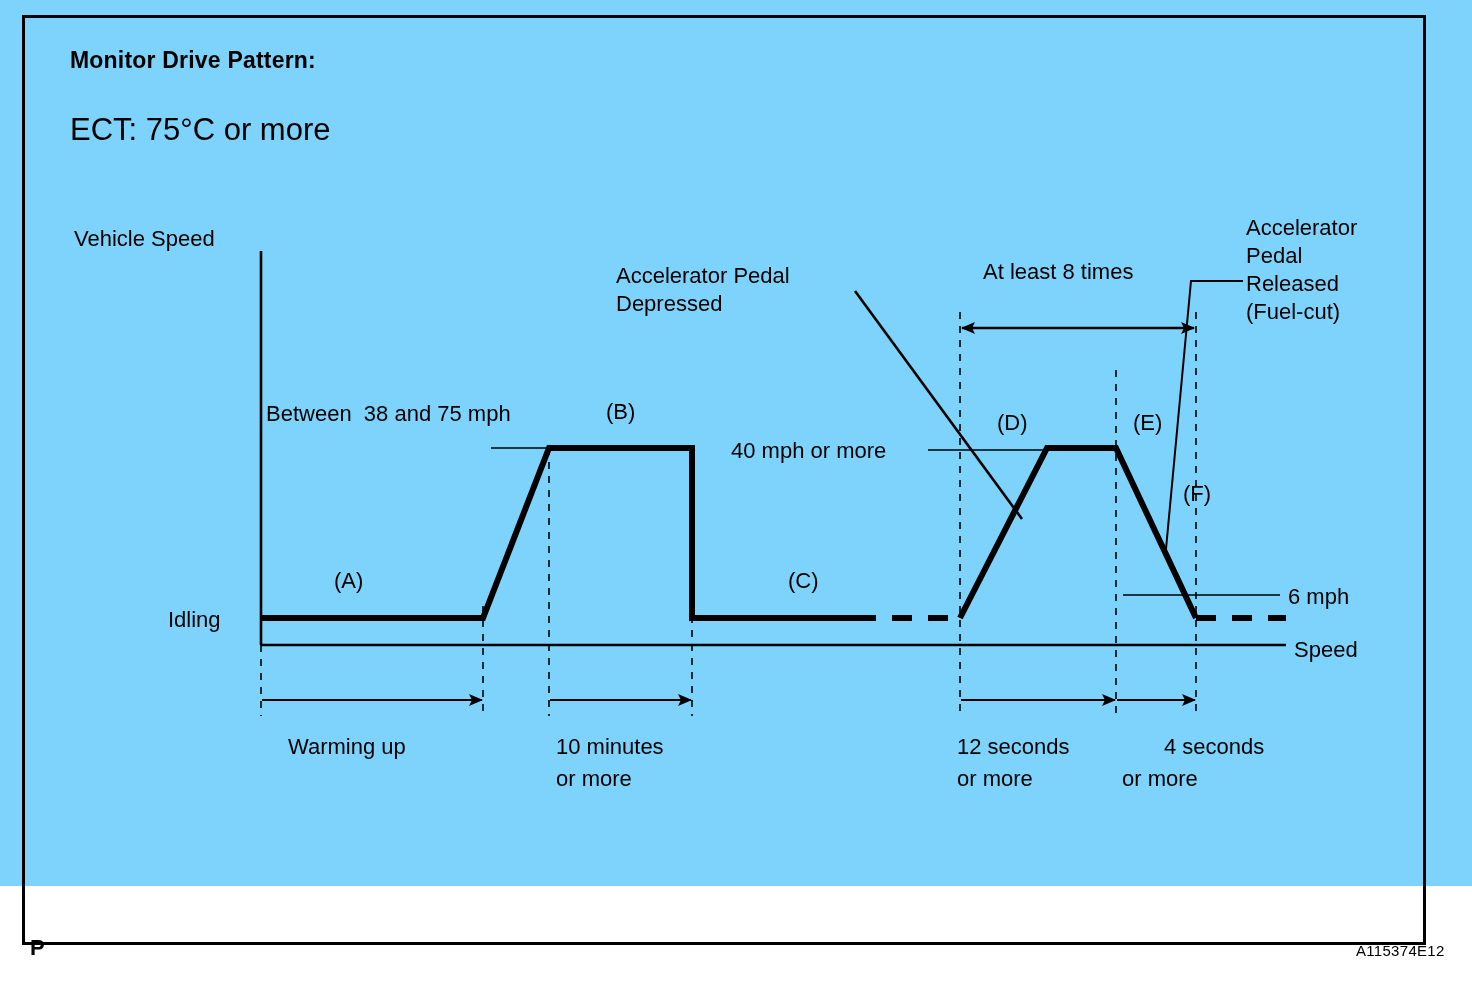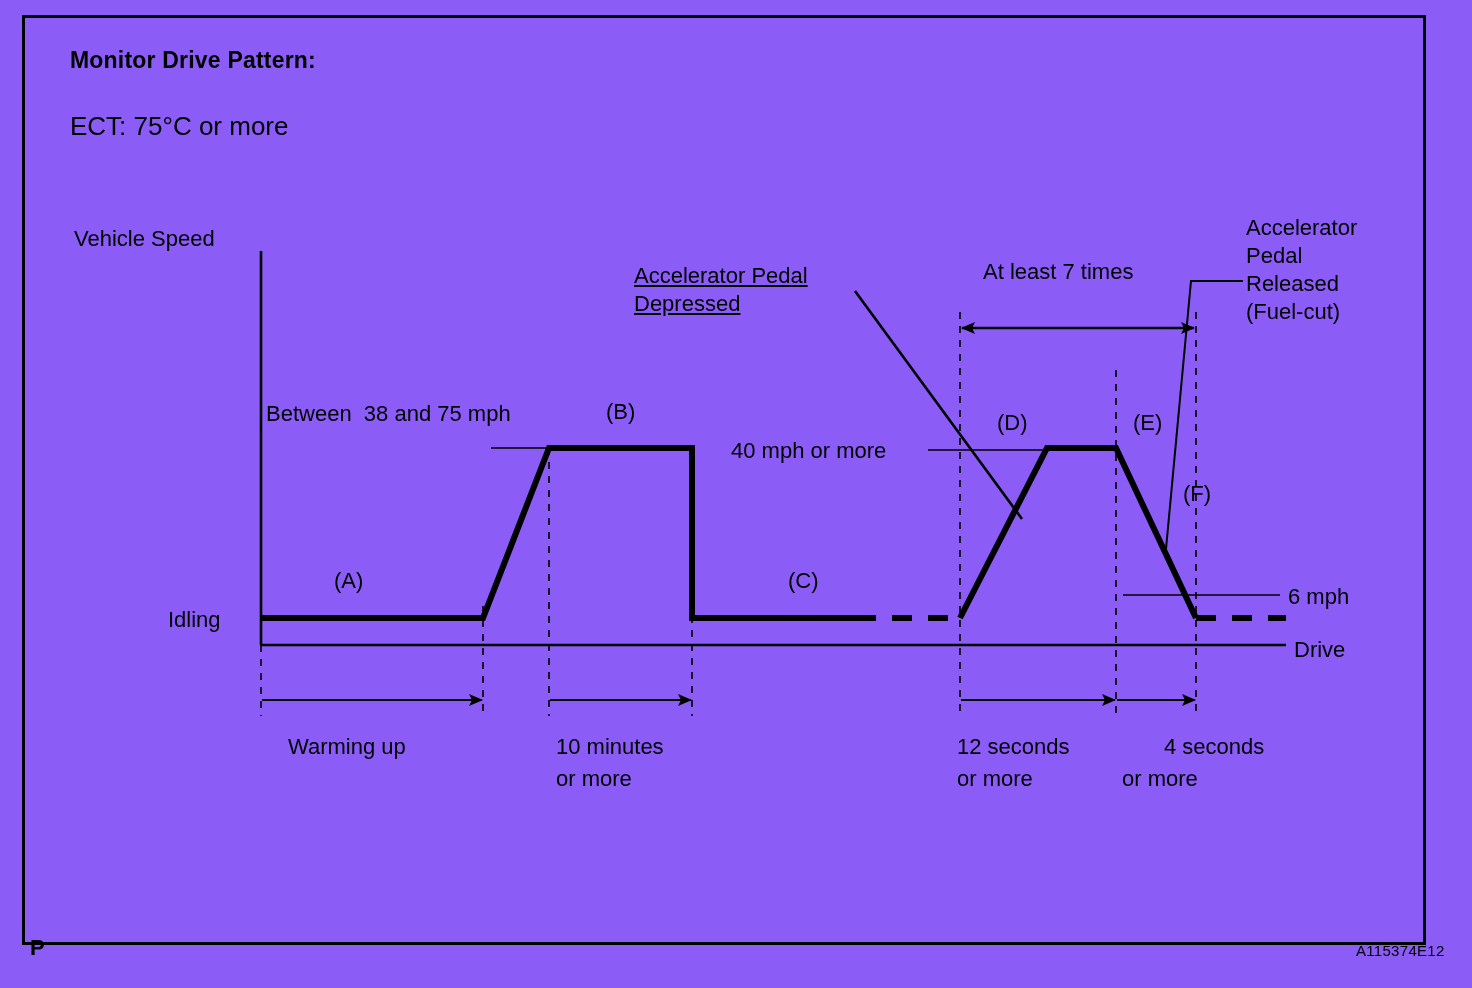--- a/index.html
+++ b/index.html
@@ -10,22 +10,22 @@
   body {
     width: 1472px;
     height: 988px;
     font-family: "Liberation Sans", sans-serif;
     color: #000000;
     overflow: hidden;
   }
   #page {
     position: relative;
     width: 1472px;
-    height: 988px;
-    background: #8b5cf6;
+    height: 886px;
+    background: #7dd3fc;
   }
   .frame {
     position: absolute;
     left: 22px;
     top: 15px;
     width: 1404px;
     height: 930px;
     border: 3px solid #000000;
     box-sizing: border-box;
   }
@@ -33,21 +33,21 @@
     position: absolute;
     white-space: pre;
     line-height: 1.28;
   }
   .title {
     font-size: 23px;
     font-weight: bold;
     letter-spacing: 0.2px;
   }
   .sub {
-    font-size: 26px;
+    font-size: 31px;
   }
   .lbl {
     font-size: 22px;
   }
   .code {
     font-size: 15px;
     font-weight: normal;
     letter-spacing: 0.3px;
   }
   .pmark {
@@ -71,28 +71,28 @@
   <div class="frame"></div>
 
   <div class="txt title" style="left:70px; top:46px;">Monitor Drive Pattern:</div>
 
   <div class="txt sub" style="left:70px; top:110px;">ECT: 75°C or more</div>
 
   <div class="txt lbl" style="left:74px; top:225px;">Vehicle Speed</div>
 
   <div class="txt lbl" style="left:168px; top:606px;">Idling</div>
 
-  <div class="txt lbl" style="left:1294px; top:636px;">Drive</div>
+  <div class="txt lbl" style="left:1294px; top:636px;">Speed</div>
 
   <div class="txt lbl" style="left:266px; top:400px;">Between  38 and 75 mph</div>
 
-  <div class="txt lbl" style="left:634px; top:262px;text-decoration:underline;">Accelerator Pedal
+  <div class="txt lbl" style="left:616px; top:262px;">Accelerator Pedal
 Depressed</div>
 
-  <div class="txt lbl" style="left:983px; top:258px;">At least 7 times</div>
+  <div class="txt lbl" style="left:983px; top:258px;">At least 8 times</div>
 
   <div class="txt lbl" style="left:1246px; top:214px;">Accelerator
 Pedal
 Released
 (Fuel-cut)</div>
 
   <div class="txt lbl" style="left:731px; top:437px;">40 mph or more</div>
 
   <div class="txt lbl" style="left:1288px; top:583px;">6 mph</div>
 

